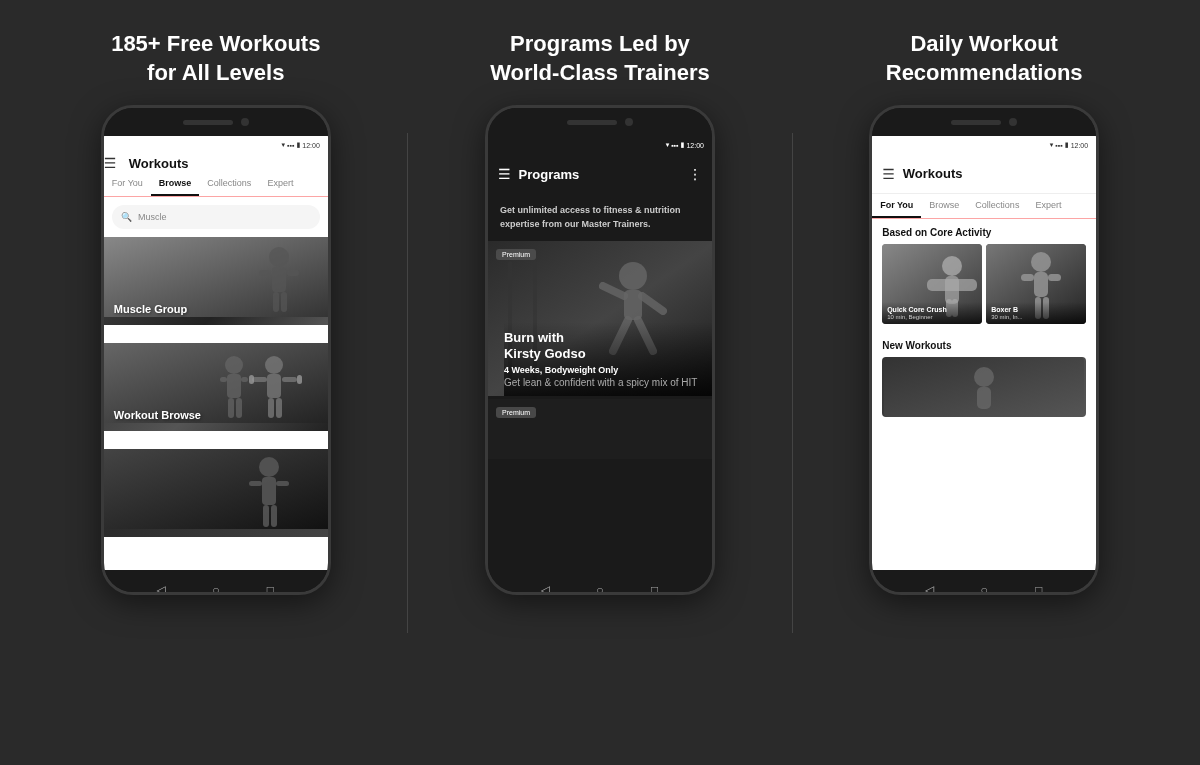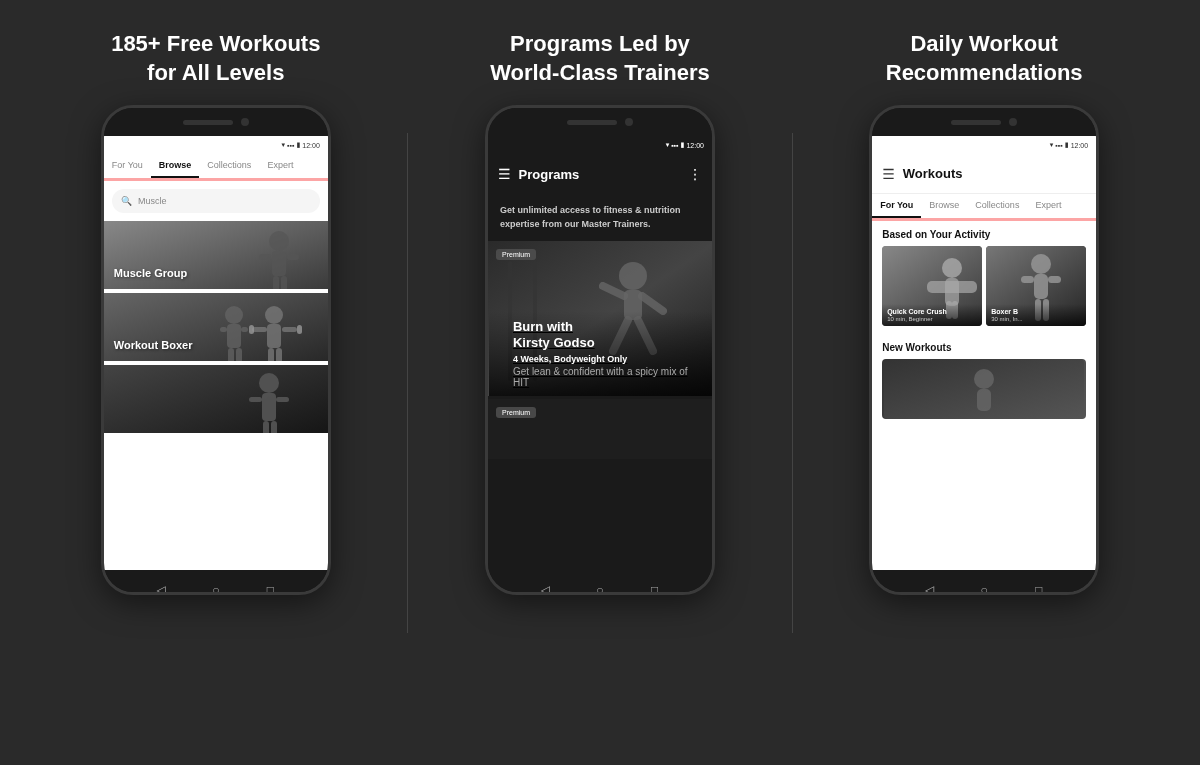--- a/index.html
+++ b/index.html
@@ -128,21 +128,21 @@
     }
 
     .app-title {
       font-size: 13px;
       font-weight: 600;
       color: #111;
     }
 
     .tabs-bar {
       display: flex;
-      border-bottom: 3px solid #fca5a5;
+      border-bottom: 1px solid #fca5a5;
       background: #fff;
     }
 
     .tab {
       font-size: 9px;
       padding: 6px 8px;
       color: #888;
       cursor: pointer;
       white-space: nowrap;
     }
@@ -165,23 +165,23 @@
       color: #888;
     }
 
     .search-icon-sm {
       margin-right: 5px;
       font-size: 9px;
     }
 
     .category-item {
       position: relative;
-      height: 68px;
+      height: 88px;
       overflow: hidden;
-      margin-bottom: 4px;
+      margin-bottom: 18px;
     }
 
     .category-bg {
       width: 100%;
       height: 100%;
       display: flex;
       align-items: center;
       justify-content: flex-start;
       padding-left: 12px;
     }
@@ -241,25 +241,24 @@
       color: #fff;
       font-size: 7px;
       padding: 2px 6px;
       border-radius: 3px;
       font-weight: 500;
     }
 
     .program-info {
       position: absolute;
       bottom: 0;
-      left: 1px;
+      left: 16px;
       right: 0;
-      padding: 8px 24px;
+      padding: 8px 0;
       background: linear-gradient(transparent, rgba(0,0,0,0.8));
-      text-decoration: underline;
     }
 
     .program-name {
       color: #fff;
       font-size: 13px;
       font-weight: 700;
       line-height: 1.2;
       margin-bottom: 4px;
     }
 
@@ -382,20 +381,24 @@
         <div class="status-icons">
           <span>▾</span>
           <span>▪▪▪</span>
           <span>▮</span>
           <span>12:00</span>
         </div>
       </div>
 
       <div class="phone-screen">
 
+        <div class="app-bar screen1">
+          <span class="hamburger">☰</span>
+          <span class="app-title">Workouts</span>
+        </div>
 
         <div class="tabs-bar">
           <div class="tab">For You</div>
           <div class="tab active">Browse</div>
           <div class="tab">Collections</div>
           <div class="tab">Expert</div>
         </div>
 
         <div class="search-bar">
           <span class="search-icon-sm">🔍</span>
@@ -446,21 +449,21 @@
               <rect x="172" y="55" width="6" height="20" rx="3" fill="#777" opacity="0.8"></rect>
 
               <ellipse cx="130" cy="22" rx="9" ry="9" fill="#666" opacity="0.7"></ellipse>
               <rect x="123" y="31" width="14" height="24" rx="4" fill="#666" opacity="0.7"></rect>
               <rect x="116" y="34" width="7" height="5" rx="2.5" fill="#666" opacity="0.7"></rect>
               <rect x="137" y="34" width="7" height="5" rx="2.5" fill="#666" opacity="0.7"></rect>
               <rect x="124" y="55" width="6" height="20" rx="3" fill="#666" opacity="0.7"></rect>
               <rect x="132" y="55" width="6" height="20" rx="3" fill="#666" opacity="0.7"></rect>
             </svg>
           </div>
-          <div class="category-label">Workout Boxer</div>
+          <div class="category-label">Workout Browse</div>
         </div>
 
         <div class="category-item">
           <div class="category-bg category-bg-3">
             <svg width="230" height="80" viewBox="0 0 230 80" style="position:absolute;top:0;left:0;">
               <defs>
                 <linearGradient id="grad3" x1="0%" y1="0%" x2="100%" y2="100%">
                   <stop offset="0%" style="stop-color:#444;stop-opacity:1"></stop>
                   <stop offset="100%" style="stop-color:#111;stop-opacity:1"></stop>
                 </linearGradient>
@@ -596,21 +599,21 @@
         </div>
 
         <div class="tabs-bar">
           <div class="tab tab-for-you">For You</div>
           <div class="tab">Browse</div>
           <div class="tab">Collections</div>
           <div class="tab">Expert</div>
         </div>
 
         <div class="activity-section">
-          <div class="section-title">Based on Your Activity</div>
+          <div class="section-title">Based on Core Activity</div>
           <div class="workout-cards-row">
 
             <div class="workout-card workout-card-bg1">
               <svg width="108" height="80" viewBox="0 0 108 80" style="position:absolute;top:0;left:0;">
                 <defs>
                   <linearGradient id="wgrad1" x1="0%" y1="0%" x2="100%" y2="100%">
                     <stop offset="0%" style="stop-color:#888;stop-opacity:1"></stop>
                     <stop offset="100%" style="stop-color:#333;stop-opacity:1"></stop>
                   </linearGradient>
                 </defs>

